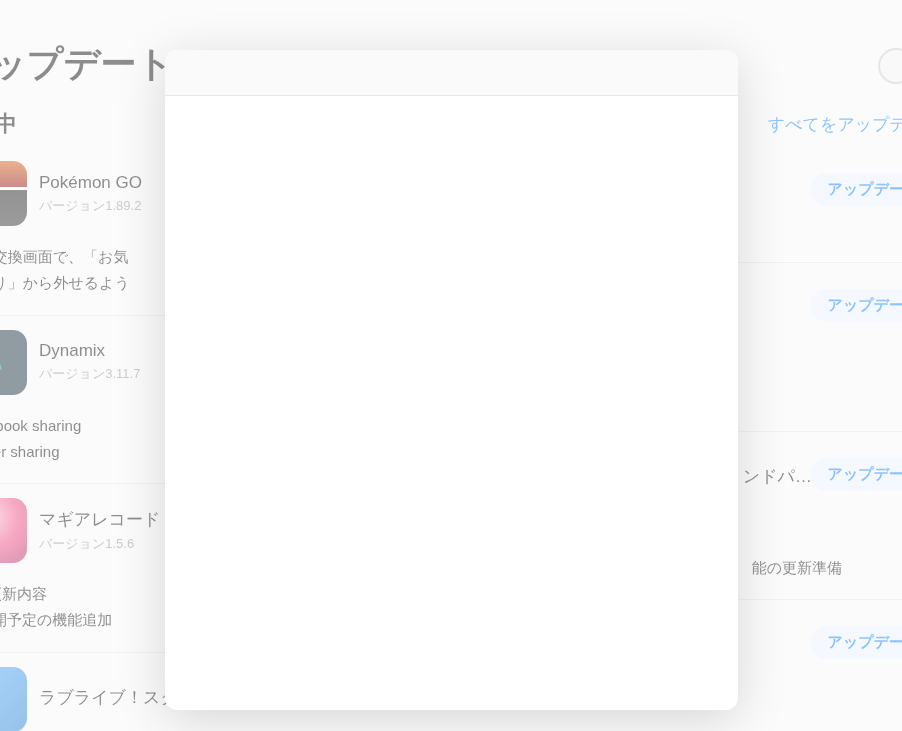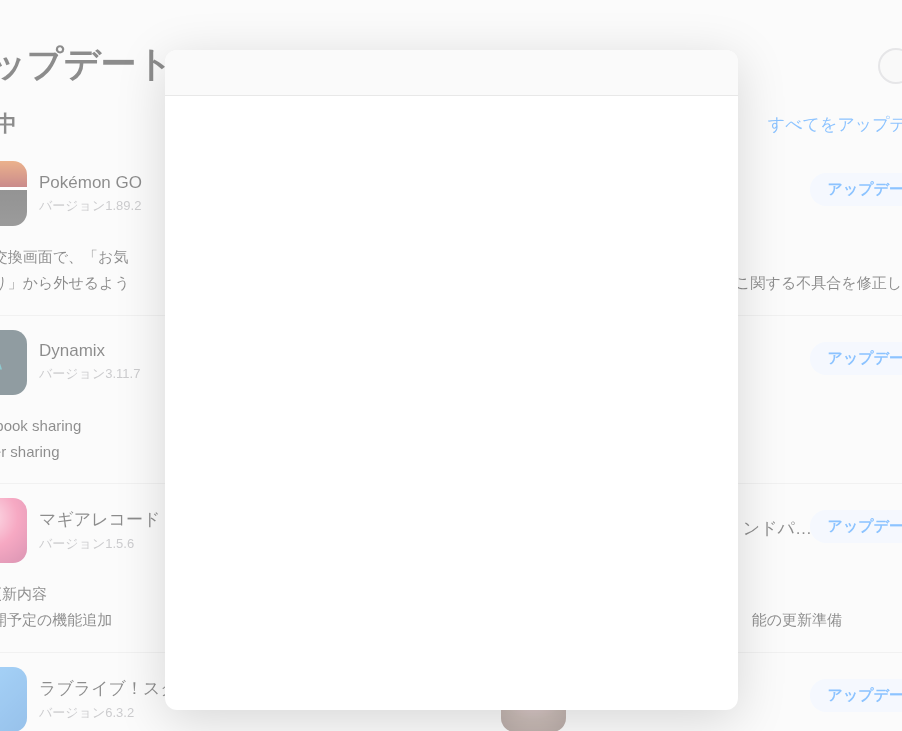--- a/index.html
+++ b/index.html
@@ -244,37 +244,32 @@
           <div>.5.6更新内容</div>
           <div>後公開予定の機能追加</div>
         </div>
       </div>
 
       <div class="app-row" style="border-bottom:none;">
         <div class="app-header" style="margin-bottom:0;">
           <div class="app-icon icon-lovelive"></div>
           <div class="app-info">
             <div class="app-name">ラブライブ！スク</div>
-            <div class="app-version">バージョン6.3.2</div>
           </div>
         </div>
       </div>
     </div>
 
     <div class="column column-right">
 
       <div class="app-row">
         <button class="update-btn right-col">アップデー</button>
         <div class="app-header">
           <div style="width:65px;height:65px;"></div>
           <div class="app-info"></div>
-        </div>
-        <div class="app-desc" style="text-align:left; margin-left:270px;">
-          <div>版</div>
-          <div style="margin-left:-270px; text-align:right; padding-right:0;">こ関する不具合を修正し</div>
         </div>
       </div>
 
       <div class="app-row">
         <button class="update-btn right-col">アップデー</button>
         <div class="app-header">
           <div style="width:65px;height:65px;"></div>
           <div class="app-info"></div>
         </div>
         <div class="app-desc">

